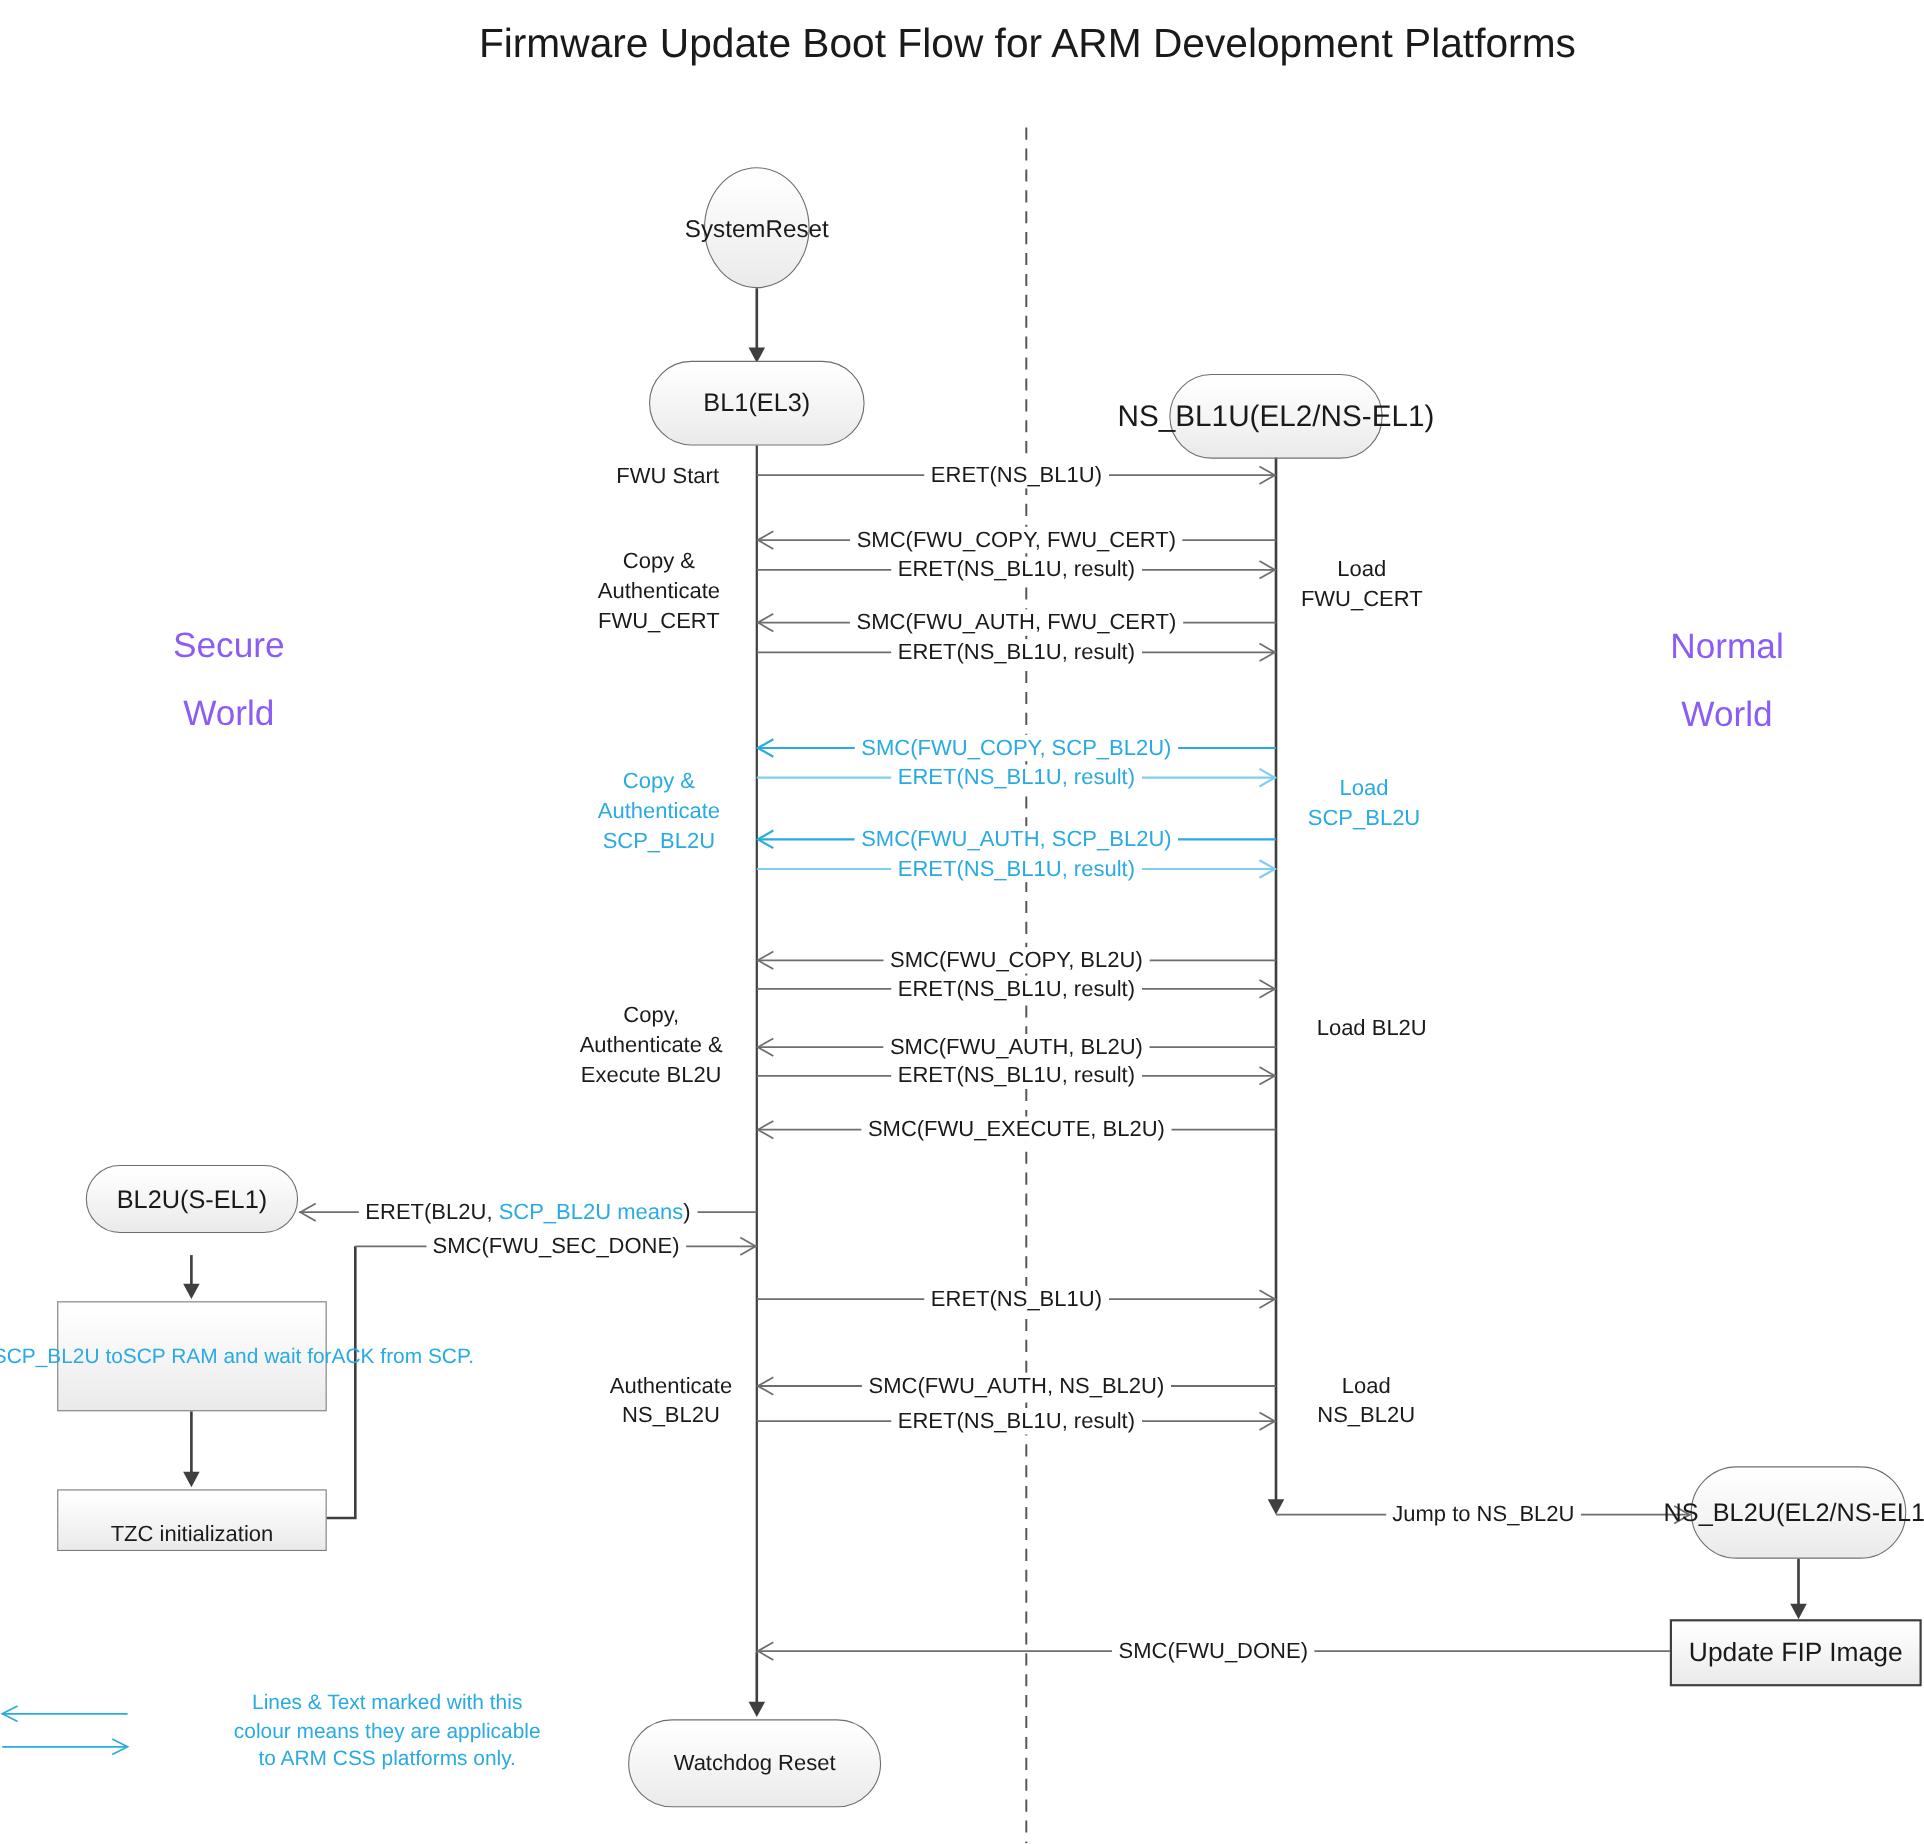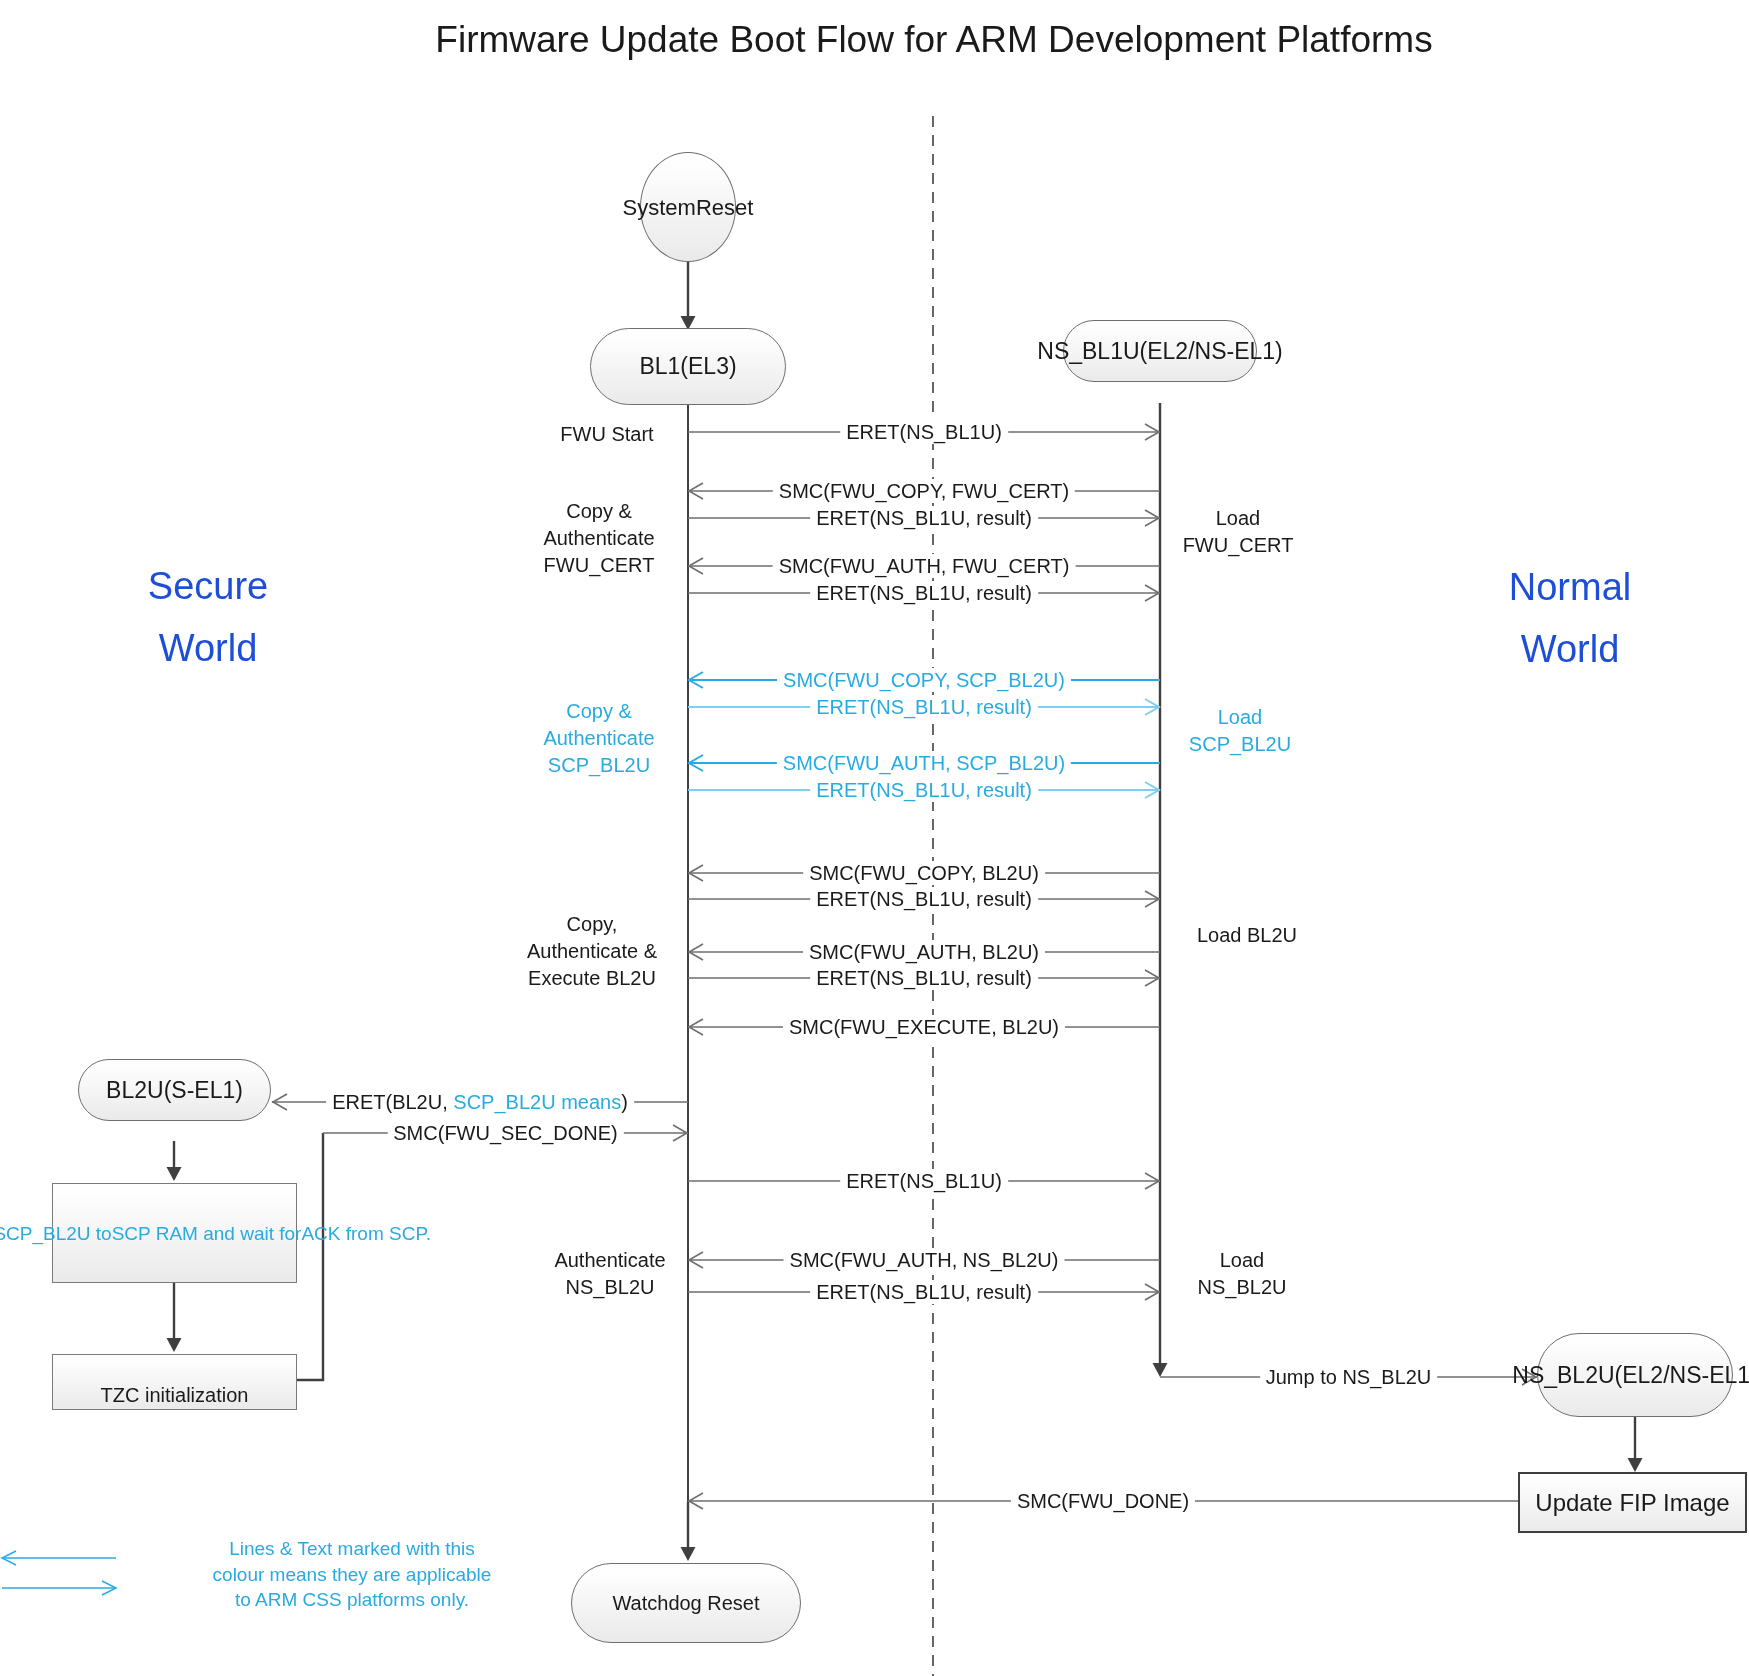--- a/index.html
+++ b/index.html
@@ -2,21 +2,21 @@
 <html><head>
 <meta charset="utf-8">
 <style>
   html,body{margin:0;padding:0;background:#ffffff;}
   body{font-family:"Liberation Sans", sans-serif;color:#1a1a1a;}
   #canvas{position:relative;width:1749px;height:1676px;background:#fff;overflow:hidden;}
   #diagram-svg{position:absolute;left:0;top:0;z-index:1;}
   #labels-layer{position:absolute;left:0;top:0;width:100%;height:100%;z-index:2;pointer-events:none;}
   .ctr{position:absolute;transform:translate(-50%,-50%);text-align:center;white-space:nowrap;}
   #page-title{font-size:37px;letter-spacing:0px;}
-  .world-label{font-size:38px;line-height:62px;color:#1d4ed8;}
+  .world-label{font-size:32px;line-height:62px;color:#8b5cf6;}
   .msg-label{position:absolute;transform:translate(-50%,-50%);background:#fff;padding:0 6px;
              font-size:20px;line-height:24px;white-space:nowrap;text-align:center;}
   .note{position:absolute;transform:translate(-50%,-50%);font-size:20px;line-height:27px;
         text-align:center;white-space:nowrap;}
   .node{position:absolute;display:flex;flex-direction:row;align-items:center;justify-content:center;
         background:linear-gradient(180deg,#fefefe 10%,#eaeaea 100%);
         border:1.4px solid #6e6e6e;box-sizing:border-box;text-align:center;white-space:nowrap;}
   .node.rect{border-radius:0;border-color:#7a7a7a;}
   .node.dark{border:2px solid #3f3f3f;}
   .blue{color:#29ABE2;}
@@ -167,21 +167,21 @@
         <div>NS_BL2U</div>
       </div>
       <div class="node " style="left: 640px; top: 152px; width: 96px; height: 110px; font-size: 22px; line-height: 29px; border-radius: 50%;">
         <div>System</div>
         <div>Reset</div>
       </div>
       <div class="node " style="left: 590px; top: 328px; width: 196px; height: 77px; font-size: 23px; line-height: 31px; border-radius: 38.5px;">
         <div>BL1</div>
         <div>(EL3)</div>
       </div>
-      <div class="node " style="left: 1063px; top: 320px; width: 194px; height: 62px; font-size: 23px; line-height: 31px; border-radius: 38.5px;">
+      <div class="node " style="left: 1063px; top: 340px; width: 194px; height: 77px; font-size: 27px; line-height: 31px; border-radius: 38.5px;">
         <div>NS_BL1U</div>
         <div>(EL2/NS-EL1)</div>
       </div>
       <div class="node " style="left: 78px; top: 1059px; width: 193px; height: 62px; font-size: 23px; line-height: 31px; border-radius: 41px;">
         <div>BL2U</div>
         <div>(S-EL1)</div>
       </div>
       <div class="node rect blue" style="left: 52px; top: 1183px; width: 245px; height: 100px; font-size: 19px; line-height: 25px;">
         <div>Transfer SCP_BL2U to</div>
         <div>SCP RAM and wait for</div>

